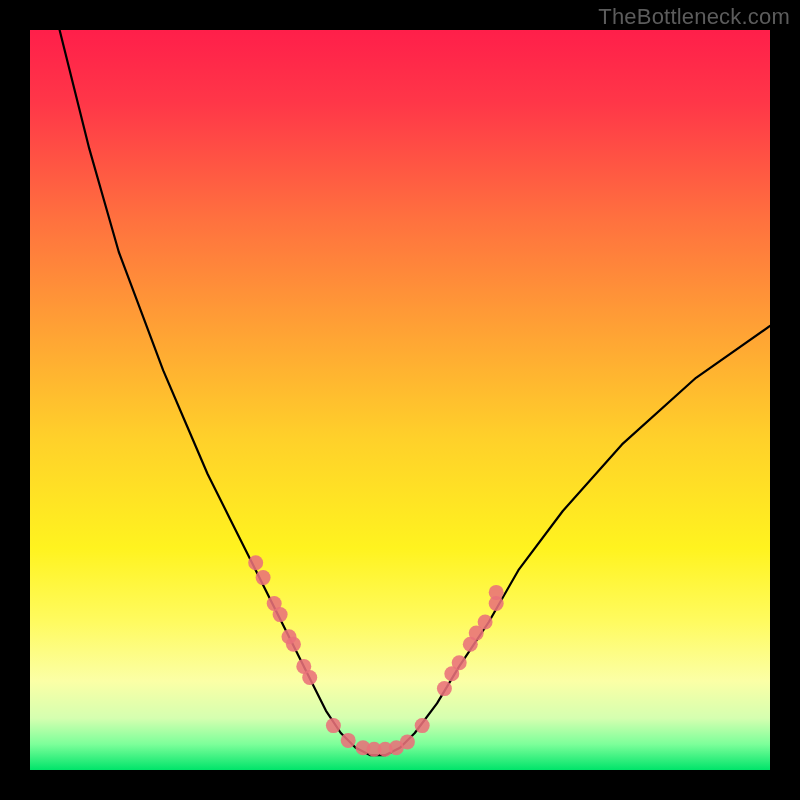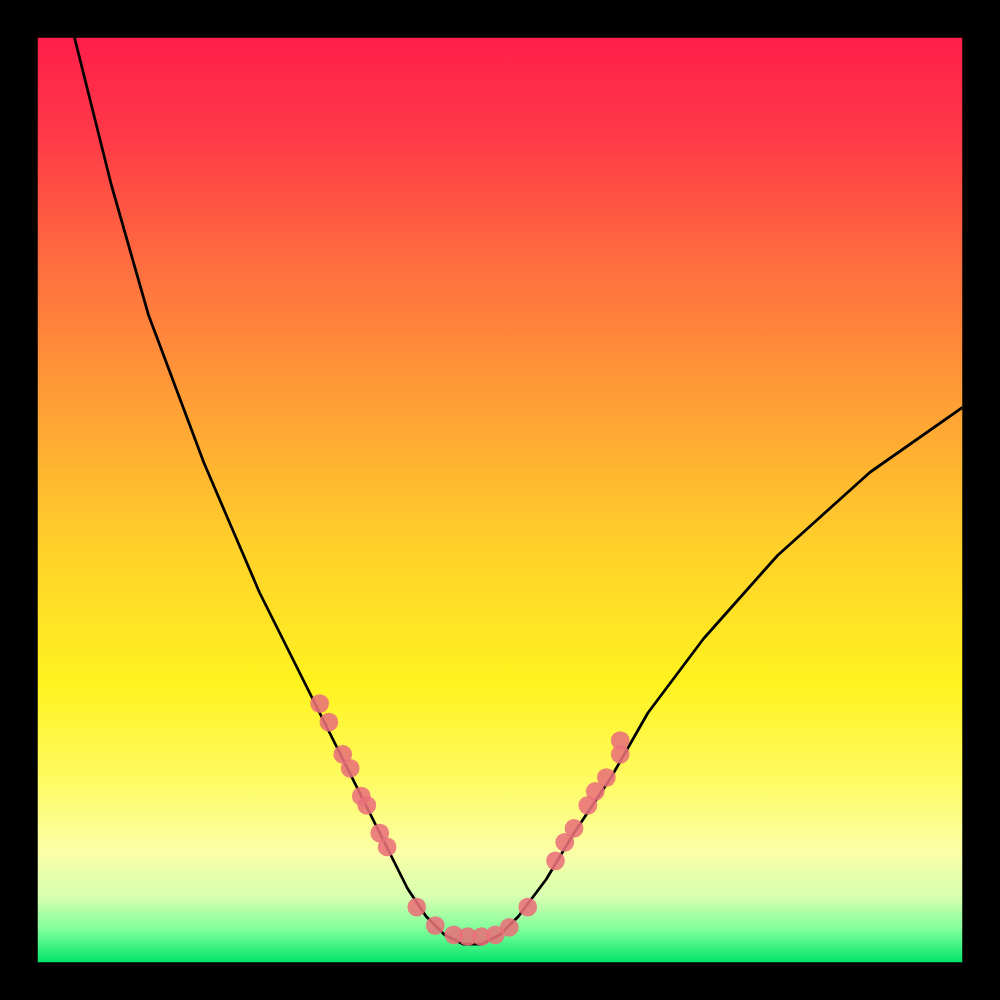--- a/index.html
+++ b/index.html
@@ -34,20 +34,21 @@
     width: 740px;
     height: 740px;
   }
   svg { display: block; }
 </style>
 </head>
 <body>
 
 <div class="outer">
 
+  <div class="watermark">TheBottleneck.com</div>
 
   <div class="plot-wrap">
     <svg id="chart-svg" width="740" height="740" viewBox="0 0 740 740" preserveAspectRatio="none">
         <defs>
           <linearGradient id="bg-grad" x1="0" y1="0" x2="0" y2="1">
             <stop offset="0%" stop-color="#ff1f4a"></stop>
             <stop offset="10%" stop-color="#ff3748"></stop>
             <stop offset="25%" stop-color="#ff6f3f"></stop>
             <stop offset="40%" stop-color="#ffa035"></stop>
             <stop offset="55.00000000000001%" stop-color="#ffd02a"></stop>

